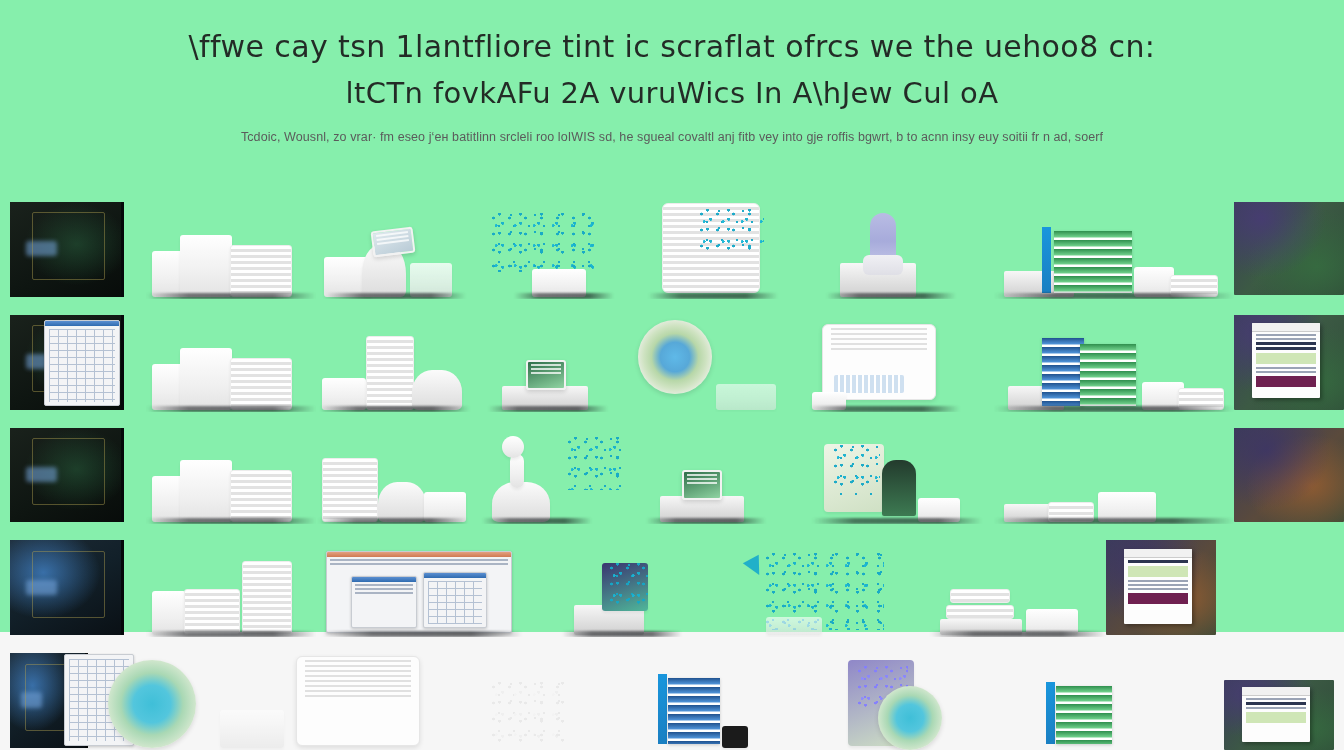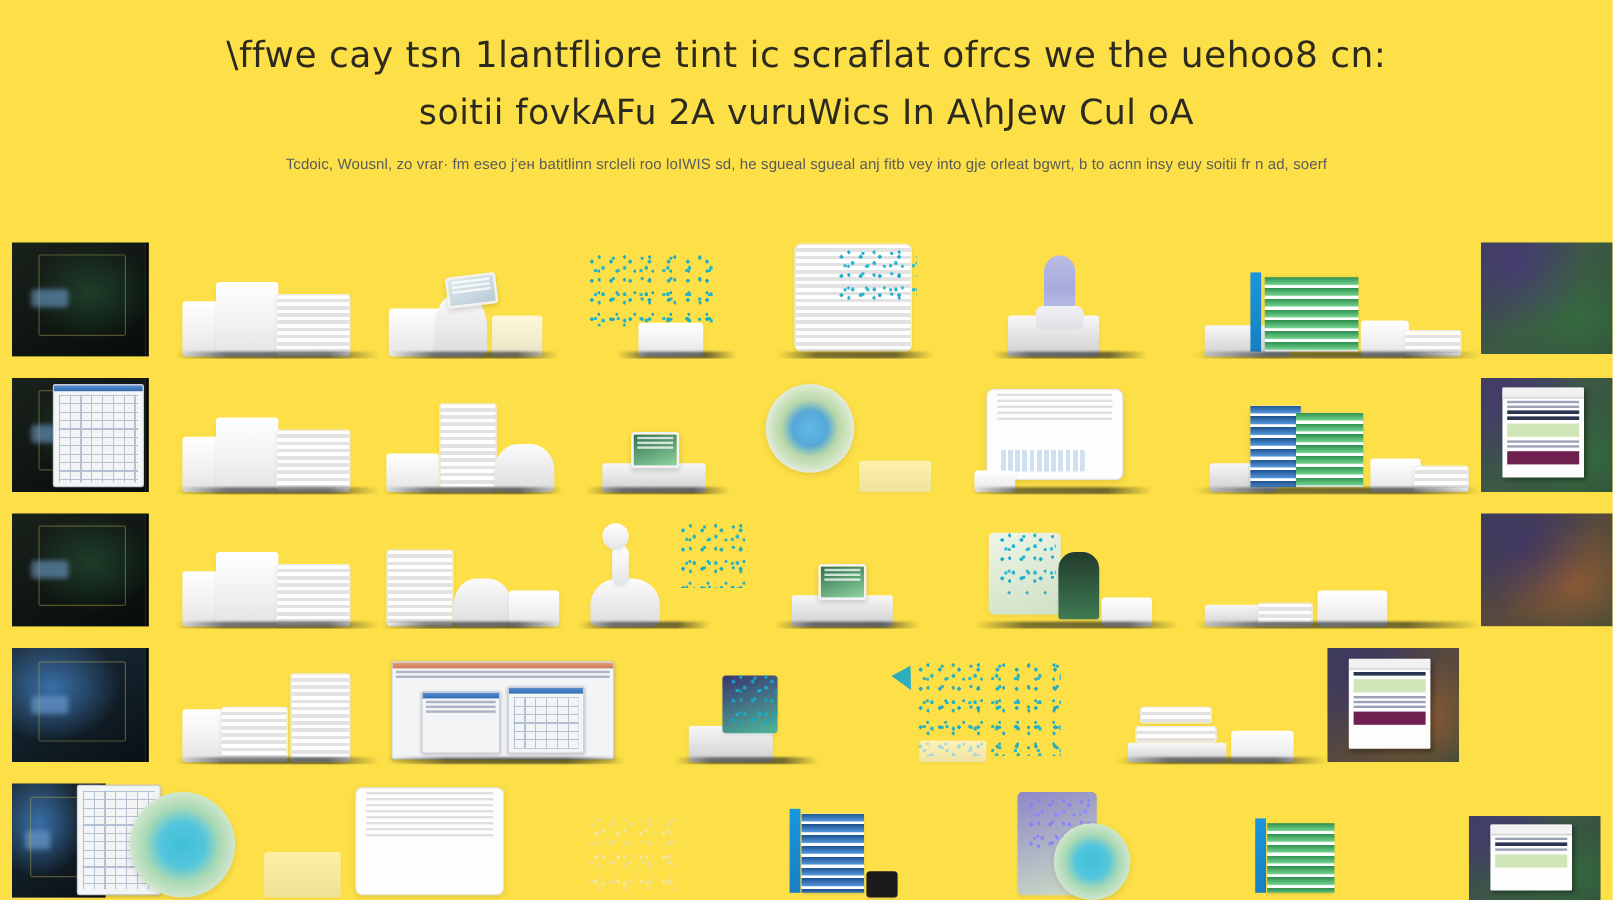--- a/index.html
+++ b/index.html
@@ -8,22 +8,22 @@
     width: 1344px;
     height: 750px;
     overflow: hidden;
     background: #f6f6f6;
     font-family: "Liberation Sans", sans-serif;
   }
 
   .page {
     position: relative;
     width: 1344px;
-    height: 750px;
-    background: #fde047;
+    height: 632px;
+    background: #86efac;
   }
 
   
   .header {
     padding: 24px 60px 0 60px;
     text-align: center;
   }
   .title-line {
     font-family: "DejaVu Sans", sans-serif;
     font-size: 30px;
@@ -308,24 +308,24 @@
     border-radius: 6px;
   }
 </style>
 </head>
 <body>
 
 <div class="page">
 
   <div class="header">
     <div class="title-line">\ffwe cay  tsn 1lantfliore tint ic  scraflat ofrcs we the uehoo8 cn:</div>
-    <div class="title-line second">soitii  fovkAFu  2A vuruWics In  A\hJew Cul oA</div>
+    <div class="title-line second">ltCTn  fovkAFu  2A vuruWics In  A\hJew Cul oA</div>
 
     <div class="subtitle-block">
-      <div class="subtitle-line">Tcdoic, Wousnl, zo vrar· fm eseo j‘ен  batitlinn srcleli roo loIWIS sd, he sgueal sgueal anj fitb vey into gje orleat bgwrt, b to acnn insy euy soitii fr  n ad,  soerf</div>
+      <div class="subtitle-line">Tcdoic, Wousnl, zo vrar· fm eseo j‘ен  batitlinn srcleli roo loIWIS sd, he sgueal covaltl anj fitb vey into gje roffis bgwrt, b to acnn insy euy soitii fr  n ad,  soerf</div>
     </div>
   </div>
 
   <div class="grid">
 
     <div class="grid-row">
       <div class="cell" style="width:146px">
         <div class="tile-dark green" style="position:absolute;left:10px;bottom:2px"></div>
       </div>
       <div class="cell" style="width:170px">

